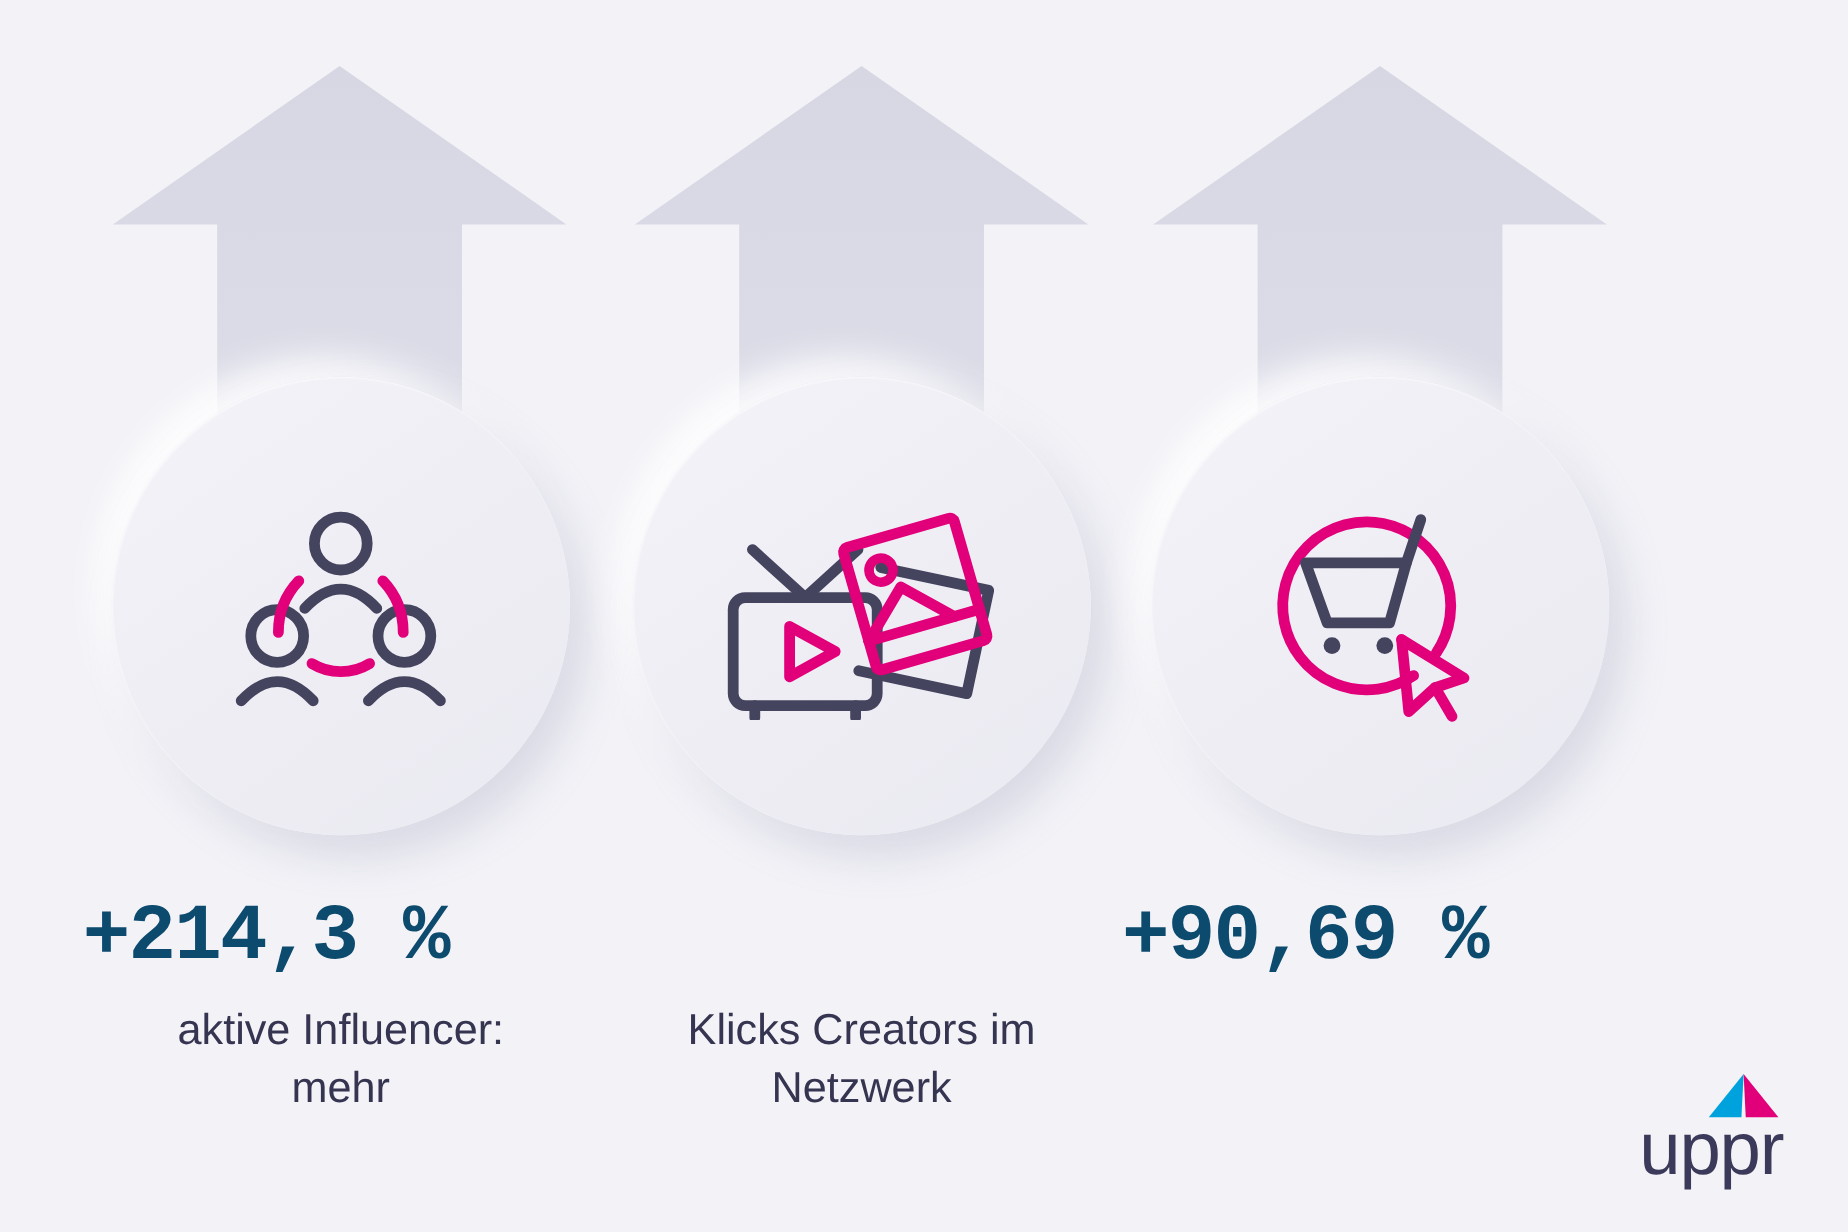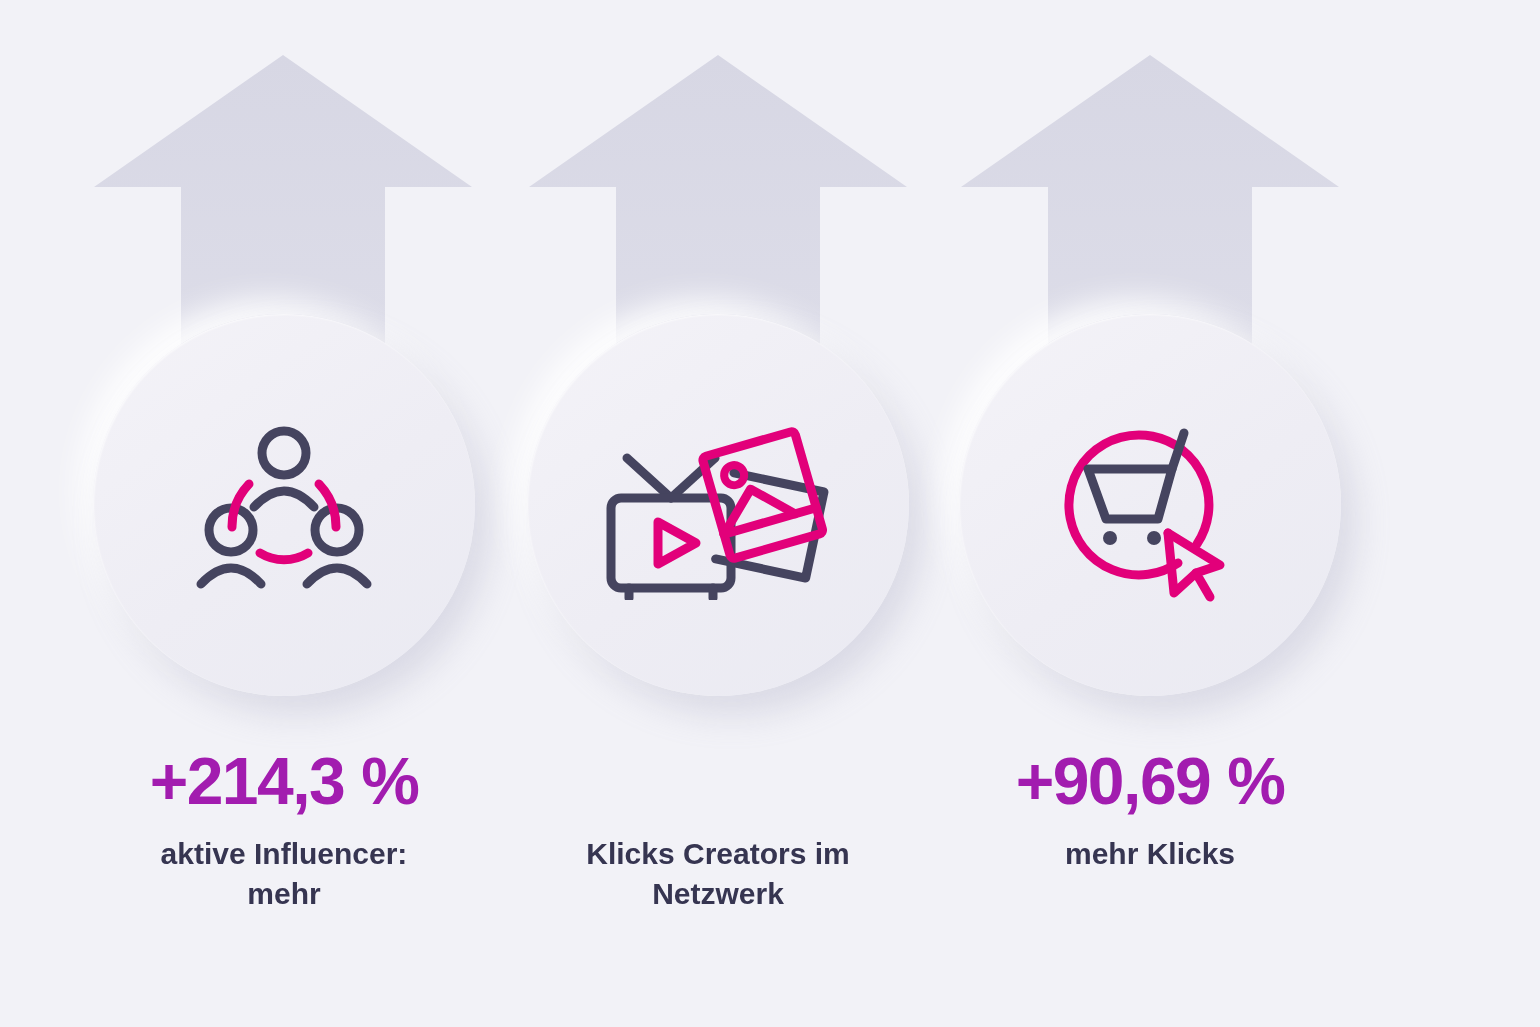--- a/index.html
+++ b/index.html
@@ -67,38 +67,37 @@
     align-items: center;
     justify-content: center;
   }
 
   
   .stat-value {
     position: absolute;
     top: 748px;
     left: 0;
     width: 430px;
-    text-align: center;
-    font-family: Liberation Sans, sans-serif;
+    font-family: Liberation Mono, monospace;
     font-size: 66px;
     font-weight: 700;
     letter-spacing: -1.5px;
-    color: #a21caf;
+    color: #0c4a6e;
     line-height: 1;
     white-space: nowrap;
   }
   .stat-label {
     position: absolute;
     top: 834px;
     left: 0;
     width: 430px;
     text-align: center;
     font-family: "Liberation Sans", sans-serif;
-    font-size: 30px;
-    font-weight: 700;
+    font-size: 36px;
+    font-weight: 400;
     color: #363551;
     line-height: 1.32;
   }
 
   
   .logo {
     position: absolute;
     left: 1366px;
     top: 893px;
     width: 140px;
@@ -218,19 +217,23 @@
         <path d="M122 64 L134 28" stroke="#45445f" stroke-width="9"></path>
 
         <circle cx="60" cy="133" r="7" fill="#45445f"></circle>
         <circle cx="104" cy="133" r="7" fill="#45445f"></circle>
 
         <path d="M118 128 L170 160 L146 168 L160 192" stroke="#e2007a" stroke-width="9" fill="none"></path>
         <path d="M118 128 L124 188 L146 168" stroke="#e2007a" stroke-width="9" fill="none"></path>
       </svg>
     </div>
     <div class="stat-value">+90,69 %</div>
-    <div class="stat-label">
-      <div>mehr Klicks</div>
-    </div>
-  </div>
-
+  </div>
+
+  <div class="logo">
+    <svg class="logo-mark" viewBox="0 0 62 40" xmlns="http://www.w3.org/2000/svg">
+      <path d="M31 2 L2 38 L29.2 38 Z" fill="#00a2dd"></path>
+      <path d="M31 2 L60 38 L32.8 38 Z" fill="#e2007a"></path>
+    </svg>
+    <div class="logo-word">uppr</div>
+  </div>
 
 </div>
 
 </body></html>

